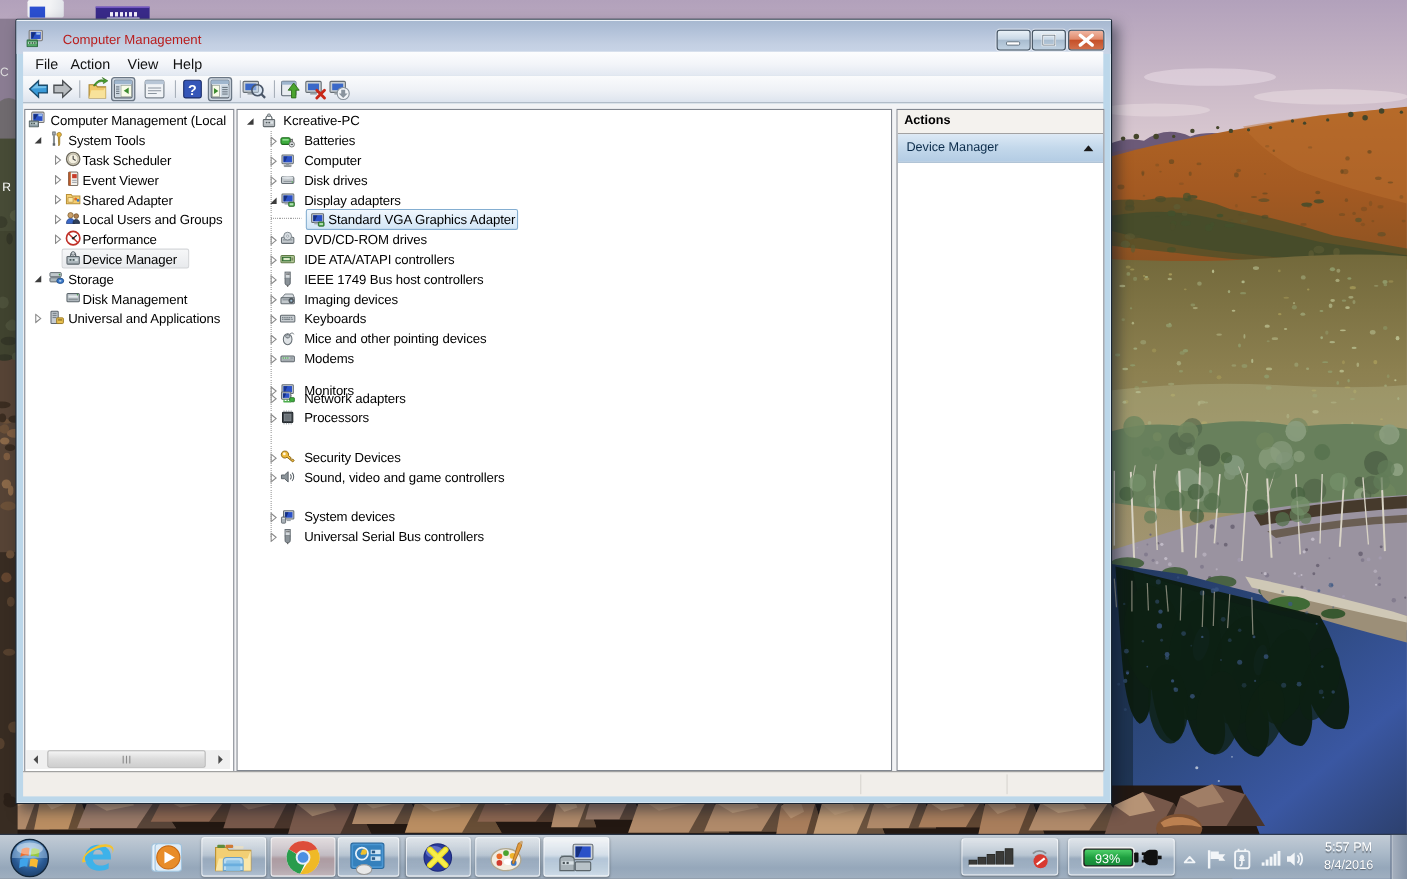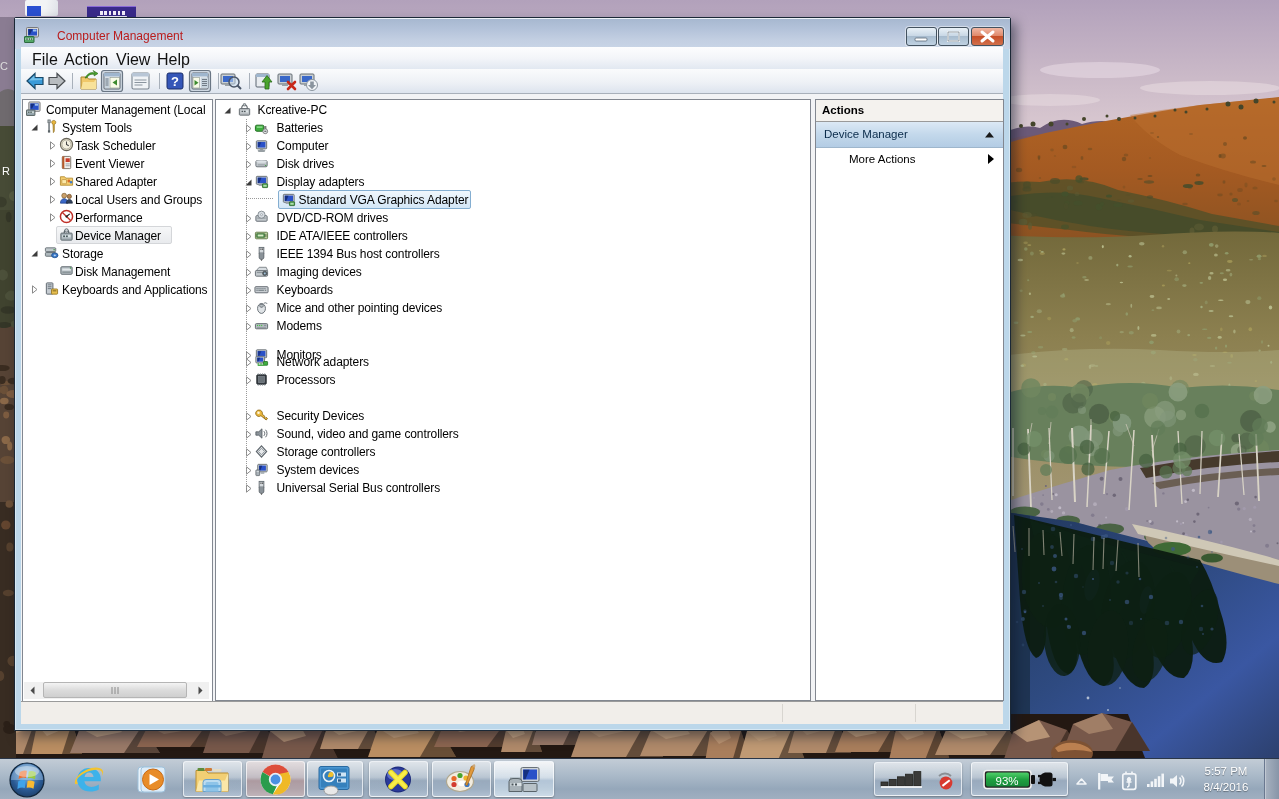--- a/index.html
+++ b/index.html
@@ -7,21 +7,21 @@
 #wall{position:absolute;left:0;top:0;}
 #win{position:absolute;left:14px;top:17px;width:995px;height:712px;border:1px solid #1b2836;border-radius:2px 2px 0 0;background:#bcd7ea;box-shadow:0 0 0 1px rgba(255,255,255,.4) inset,5px 6px 12px rgba(12,22,38,.5);}
 #titlebar{position:absolute;left:0;top:0;width:100%;height:30px;background:linear-gradient(#a7b8d0,#b4c3da 35%,#c3cfe2 70%,#c9d5e7);border-top:1px solid #eef3f8;}
 #titleicon{position:absolute;left:9px;top:9px;}
 #titletext{position:absolute;left:21px;top:11px;font-size:12px;color:#b91c1c;margin-left:21px;}
 .capbtn{position:absolute;top:9px;height:17px;border-radius:3px;border:1px solid #43525f;box-shadow:0 0 0 1px rgba(255,255,255,.45);}
 #btnmin{left:891px;width:29px;background:linear-gradient(#e9f1f7,#c9d8e6 45%,#a8bccf 50%,#c0d2e2);}
 #btnmax{left:923px;width:29px;background:linear-gradient(#e9f1f7,#c9d8e6 45%,#a8bccf 50%,#c0d2e2);}
 #btnclose{left:956px;width:31px;background:linear-gradient(#f0b7a4,#e08a6c 45%,#c64f28 50%,#d2704c);}
 .capbtn .g{position:absolute;left:0;top:0;width:100%;height:100%;}
-#menubar{position:absolute;left:6px;top:29px;width:982px;height:22px;background:linear-gradient(#fdfdfe,#f3f5f9 50%,#e2e8f1);border-bottom:1px solid #cfd6e0;font-size:16px;color:#111;text-align:right;}
+#menubar{position:absolute;left:6px;top:29px;width:982px;height:22px;background:linear-gradient(#fdfdfe,#f3f5f9 50%,#e2e8f1);border-bottom:1px solid #cfd6e0;font-size:13px;color:#111;text-align:right;}
 #menubar span{position:absolute;top:4px;}
 #toolbar{position:absolute;left:6px;top:51px;width:982px;height:24px;background:linear-gradient(#fafbfc,#eef1f6 55%,#dde4ee);border-bottom:1px solid #a8b0ba;}
 #client{position:absolute;left:6px;top:76px;width:982px;height:607px;background:#f2f3f5;}
 .pane{position:absolute;background:#fff;border:1px solid #828790;}
 #lpane{left:0.5px;top:4.5px;width:189px;height:601px;overflow:hidden;}
 #mpane{left:194px;top:5px;width:594px;height:600px;overflow:hidden;}
 #rpane{left:794px;top:5px;width:187px;height:600px;overflow:hidden;}
 .trow{position:absolute;height:18px;line-height:18px;font-size:12px;color:#000;white-space:nowrap;letter-spacing:-0.1px;}
 .ticon{position:absolute;width:15px;height:15px;top:1.5px;}
 #acthead{position:absolute;left:0;top:0;width:100%;height:21px;background:#f4f2ee;border-bottom:1px solid #9a9a9a;font-weight:bold;font-size:11.5px;line-height:21px;color:#000;}
@@ -847,21 +847,21 @@
               <path d="M2.5 0.8 L7 4.5 L2.5 8.2 Z" fill="#fff" stroke="#8a8a8a" stroke-width="1"></path>
             </svg>
             <svg class="ticon" style="left:21.5px;top:0.5px;" width="16" height="16" viewBox="0 0 16 16">
               <rect x="2.5" y="2" width="7" height="12" rx="0.8" fill="#c6ccd2" stroke="#5c646c" stroke-width="1"></rect>
               <rect x="4" y="3.5" width="4" height="1.2" fill="#7a848c"></rect>
               <rect x="4" y="5.5" width="4" height="1.2" fill="#7a848c"></rect>
               <rect x="4" y="7.5" width="4" height="1.2" fill="#7a848c"></rect>
               <rect x="8" y="8.5" width="6.5" height="5.5" rx="0.8" fill="#e8c050" stroke="#96741e" stroke-width="0.9"></rect>
               <rect x="9.2" y="10" width="4" height="1" fill="#7a601a"></rect>
             </svg>
-            <span style="position:absolute;left:39.5px;">Keyboards and Applications</span>
+            <span style="position:absolute;left:39.5px;">Universal and Applications</span>
           </div>
       <div id="hscroll">
         <div class="sbtn" style="left:0;"><svg width="17" height="17">
                 <path d="M10.5 4.5 L6.5 8.5 L10.5 12.5 Z" fill="#4a4a4a"></path>
               </svg></div>
         <div class="sbtn" style="left:168px;"><svg width="17" height="17">
                 <path d="M6.5 4.5 L10.5 8.5 L6.5 12.5 Z" fill="#4a4a4a"></path>
               </svg></div>
         <div id="hthumb"><svg width="142" height="14">
                 <g stroke="#8a8a8a" stroke-width="1">
@@ -965,34 +965,34 @@
 <div class="trow" style="left:0;top:127px;width:100%;">
             <svg style="position:absolute;left:28.0px;top:4.5px;" width="9" height="9" viewBox="0 0 9 9">
               <path d="M2.5 0.8 L7 4.5 L2.5 8.2 Z" fill="#fff" stroke="#8a8a8a" stroke-width="1"></path>
             </svg>
             <svg class="ticon" style="left:38.0px;top:0.5px;" width="16" height="16" viewBox="0 0 16 16">
               <rect x="1.5" y="4.5" width="13" height="7" rx="1" fill="#b9cf9e" stroke="#5f7a46" stroke-width="1"></rect>
               <rect x="3" y="6.2" width="8" height="3.6" fill="#4f9a4f" stroke="#2e602e" stroke-width="0.8"></rect>
               <rect x="4" y="7" width="6" height="2" fill="#dbe8c8"></rect>
               <rect x="11.8" y="6.5" width="1.6" height="3" fill="#7a8a62"></rect>
             </svg>
-            <span style="position:absolute;left:60.5px;">IDE ATA/IEEE controllers</span>
+            <span style="position:absolute;left:60.5px;">IDE ATA/ATAPI controllers</span>
           </div>
 <div class="trow" style="left:0;top:145px;width:100%;">
             <svg style="position:absolute;left:28.0px;top:4.5px;" width="9" height="9" viewBox="0 0 9 9">
               <path d="M2.5 0.8 L7 4.5 L2.5 8.2 Z" fill="#fff" stroke="#8a8a8a" stroke-width="1"></path>
             </svg>
             <svg class="ticon" style="left:38.0px;top:0.5px;" width="16" height="16" viewBox="0 0 16 16">
               <rect x="5.5" y="1.5" width="5" height="6" fill="#d4d9dd" stroke="#666e74" stroke-width="1"></rect>
               <rect x="6.8" y="2.6" width="1.2" height="1.6" fill="#555"></rect>
               <rect x="8.6" y="2.6" width="1.2" height="1.6" fill="#555"></rect>
               <path d="M5.5 7.5 L5.5 12 C5.5 13.4 6.4 14.3 8 14.3 C9.6 14.3 10.5 13.4 10.5 12 L10.5 7.5" fill="#8a9298" stroke="#565e64" stroke-width="0.9"></path>
               <rect x="7.4" y="14" width="1.2" height="1.8" fill="#666"></rect>
             </svg>
-            <span style="position:absolute;left:60.5px;">IEEE 1394 Bus host controllers</span>
+            <span style="position:absolute;left:60.5px;">IEEE 1749 Bus host controllers</span>
           </div>
 <div class="trow" style="left:0;top:163px;width:100%;">
             <svg style="position:absolute;left:28.0px;top:4.5px;" width="9" height="9" viewBox="0 0 9 9">
               <path d="M2.5 0.8 L7 4.5 L2.5 8.2 Z" fill="#fff" stroke="#8a8a8a" stroke-width="1"></path>
             </svg>
             <svg class="ticon" style="left:38.0px;top:0.5px;" width="16" height="16" viewBox="0 0 16 16">
               <rect x="1.5" y="7" width="13" height="6" rx="1" fill="#c3c9cd" stroke="#656d73" stroke-width="1"></rect>
               <path d="M2.5 7 L5.5 3.5 L13 3.5 L14.5 7 Z" fill="#d8dde1" stroke="#656d73" stroke-width="0.8"></path>
               <rect x="3" y="8.5" width="7" height="1.2" fill="#8d959b"></rect>
               <circle cx="11.5" cy="10" r="2.3" fill="#5a646a" stroke="#3a4248" stroke-width="0.7"></circle>
@@ -1102,30 +1102,20 @@
             <svg style="position:absolute;left:28.0px;top:4.5px;" width="9" height="9" viewBox="0 0 9 9">
               <path d="M2.5 0.8 L7 4.5 L2.5 8.2 Z" fill="#fff" stroke="#8a8a8a" stroke-width="1"></path>
             </svg>
             <svg class="ticon" style="left:38.0px;top:0.5px;" width="16" height="16" viewBox="0 0 16 16">
               <path d="M2 6.2 L5 6.2 L8.5 3 L8.5 13 L5 9.8 L2 9.8 Z" fill="#8d959b" stroke="#565e64" stroke-width="0.9"></path>
               <path d="M10.5 5.5 C11.8 6.8 11.8 9.2 10.5 10.5" fill="none" stroke="#565e64" stroke-width="1"></path>
               <path d="M12.3 4 C14.4 6 14.4 10 12.3 12" fill="none" stroke="#565e64" stroke-width="1"></path>
             </svg>
             <span style="position:absolute;left:60.5px;">Sound, video and game controllers</span>
           </div>
-<div class="trow" style="left:0;top:343px;width:100%;">
-            <svg style="position:absolute;left:28.0px;top:4.5px;" width="9" height="9" viewBox="0 0 9 9">
-              <path d="M2.5 0.8 L7 4.5 L2.5 8.2 Z" fill="#fff" stroke="#8a8a8a" stroke-width="1"></path>
-            </svg>
-            <svg class="ticon" style="left:38.0px;top:0.5px;" width="16" height="16" viewBox="0 0 16 16">
-              <path d="M8 2 L13.5 8 L8 14 L2.5 8 Z" fill="#e8eaec" stroke="#5e666c" stroke-width="1.2"></path>
-              <path d="M8 4.5 L11.2 8 L8 11.5 L4.8 8 Z" fill="none" stroke="#8d959b" stroke-width="1"></path>
-            </svg>
-            <span style="position:absolute;left:60.5px;">Storage controllers</span>
-          </div>
 <div class="trow" style="left:0;top:361px;width:100%;">
             <svg style="position:absolute;left:28.0px;top:4.5px;" width="9" height="9" viewBox="0 0 9 9">
               <path d="M2.5 0.8 L7 4.5 L2.5 8.2 Z" fill="#fff" stroke="#8a8a8a" stroke-width="1"></path>
             </svg>
             <svg class="ticon" style="left:38.0px;top:0.5px;" width="16" height="16" viewBox="0 0 16 16">
               <rect x="4" y="2.5" width="10" height="8" rx="0.8" fill="#c9cfd3" stroke="#666e74" stroke-width="1"></rect>
               <rect x="5.3" y="3.8" width="7.4" height="5.4" fill="#2a51c8"></rect>
               <path d="M5.6 4 l3.2 0 l-2 4.8 l-1.2 0 Z" fill="#16307e"></path>
               <rect x="2" y="8.5" width="4" height="6" rx="0.6" fill="#aab2b8" stroke="#5c646a" stroke-width="0.8"></rect>
               <rect x="2.8" y="9.5" width="2.4" height="0.9" fill="#e0e5e8"></rect>
@@ -1146,23 +1136,20 @@
             </svg>
             <span style="position:absolute;left:60.5px;">Universal Serial Bus controllers</span>
           </div>
 <div style="position:absolute;left:30px;top:19px;width:1px;height:370px;background:repeating-linear-gradient(#999 0 1px,transparent 1px 2px);"></div>
 <div style="position:absolute;left:30px;top:98px;width:28px;height:1px;background:repeating-linear-gradient(90deg,#999 0 1px,transparent 1px 2px);"></div>
     </div>
     <div class="pane" id="rpane">
       <div id="acthead"><span style="margin-left:6px;">Actions</span></div>
       <div id="dmrow"><span style="margin-left:8px;">Device Manager</span><svg style="position:absolute;right:9px;top:10px;" width="9" height="6" viewBox="0 0 9 6">
               <path d="M0 5.5 L4.5 0 L9 5.5 Z" fill="#1a1a1a"></path>
-            </svg></div>
-      <div id="marow"><span style="margin-left:33px;">More Actions</span><svg style="position:absolute;right:9px;top:7px;" width="6" height="10" viewBox="0 0 6 10">
-              <path d="M0 0 L6 5 L0 10 Z" fill="#000"></path>
             </svg></div>
     </div>
   </div>
   <div id="statusbar">
         <div class="d" style="left:761px;"></div>
         <div class="d" style="left:894px;"></div>
       </div>
 </div>
 <div id="taskbar">
   <div class="tbtn" style="left:183px;width:59px;"></div>

